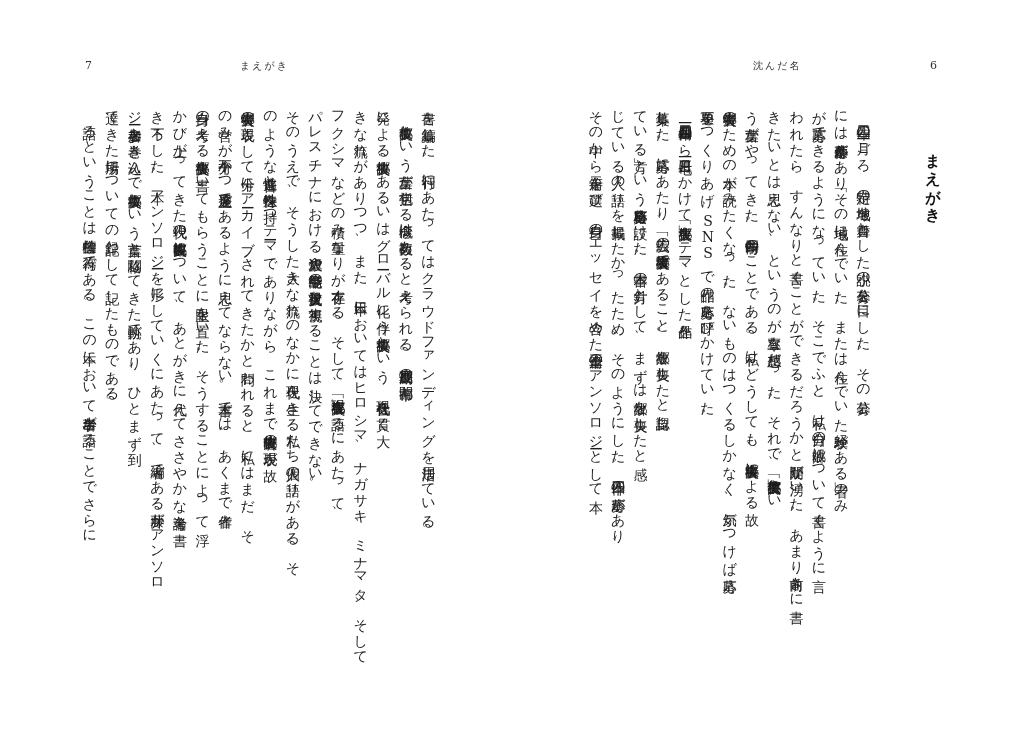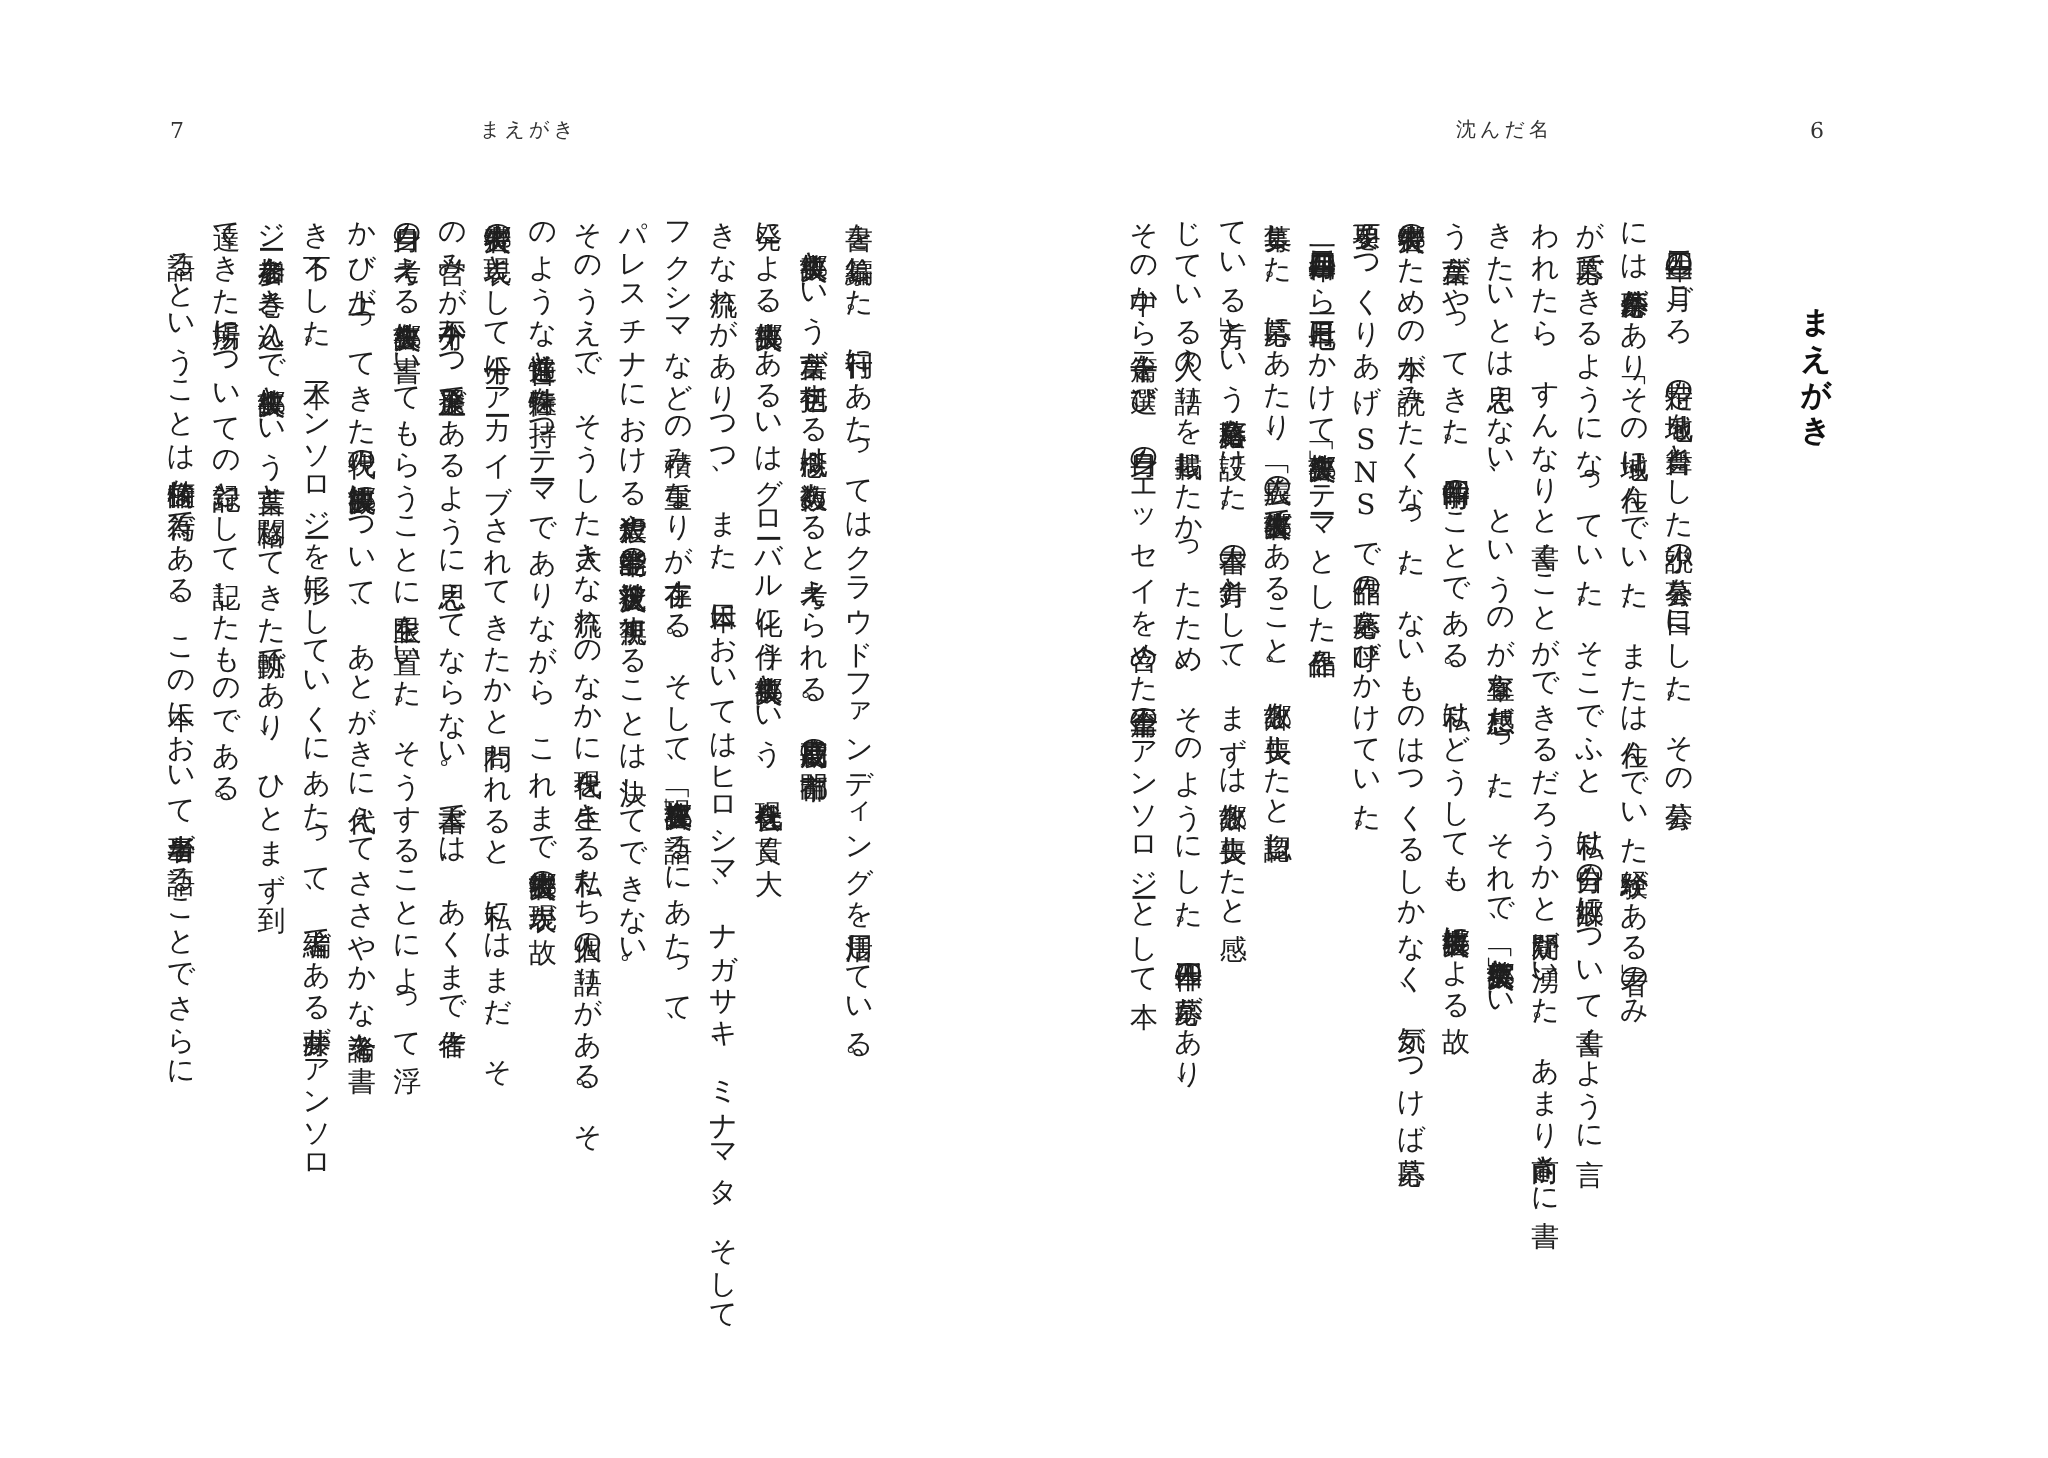--- a/index.html
+++ b/index.html
@@ -20,21 +20,21 @@
     left: 0; top: 0;
     width: 1024px; height: 729px;
   }
   .page {
     position: absolute;
     top: 0;
     height: 729px;
     width: 512px;
   }
   .page-left { left: 0; }
-  .page-right { left: 487px; }
+  .page-right { left: 512px; }
 
   .running {
     position: absolute;
     top: 59px;
     font-size: 10px;
     line-height: 14px;
     color: #333;
     white-space: nowrap;
   }
   .page-number {

